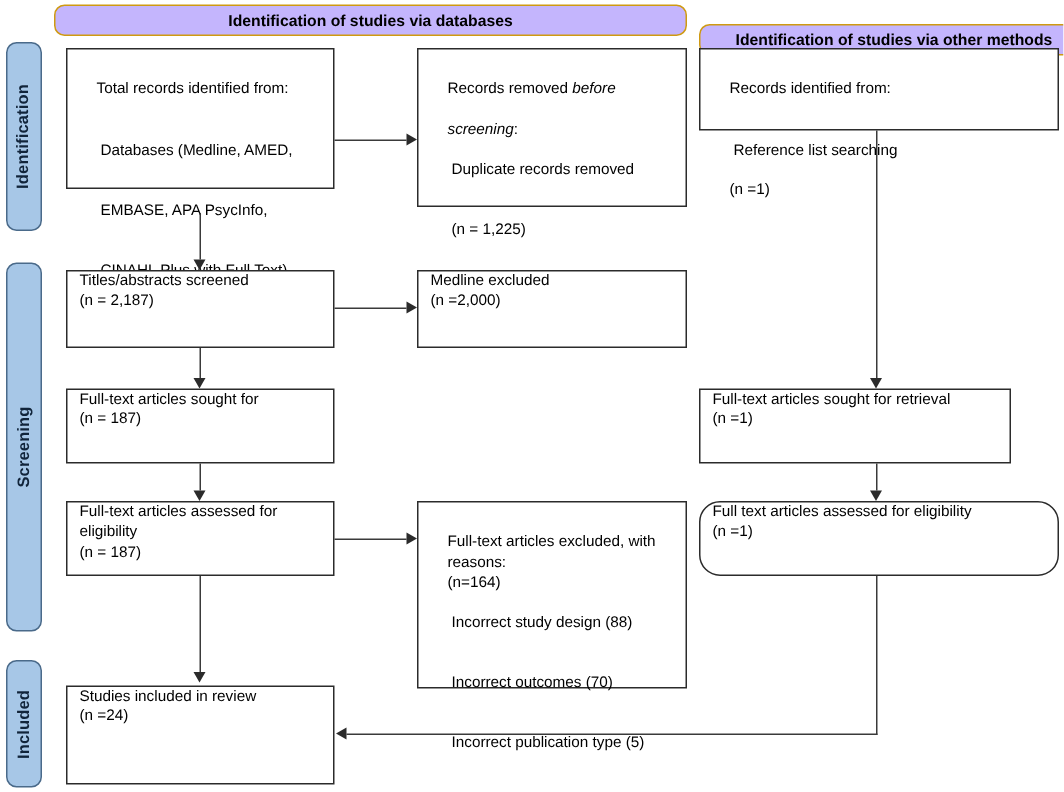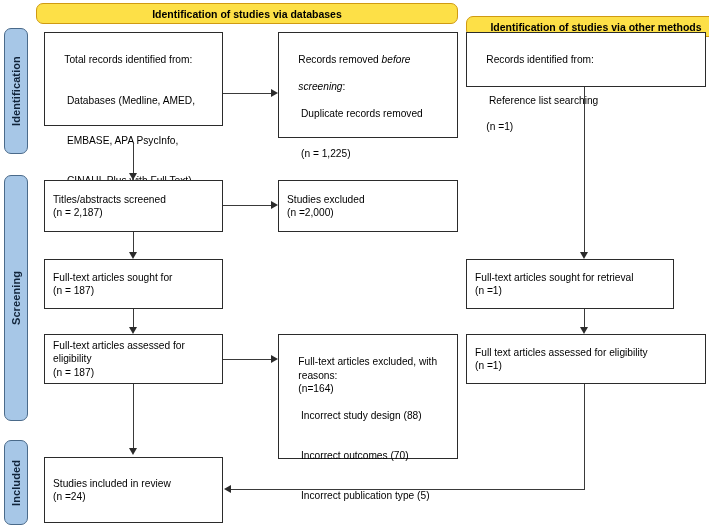--- a/index.html
+++ b/index.html
@@ -32,21 +32,21 @@
     white-space: nowrap;
     font-size: 11px;
     font-weight: bold;
     color: #11243a;
     letter-spacing: .1px;
   }
 
   
   .banner {
     position: absolute;
-    background: #fde047;
+    background: #c4b5fd;
     border: 1.3px solid #cf9a12;
     border-radius: 7px;
     box-sizing: border-box;
     display: flex;
     align-items: center;
     justify-content: center;
     color: #000000;
     font-size: 10.5px;
     font-weight: bold;
     text-align: center;
@@ -58,21 +58,21 @@
     position: absolute;
     background: #ffffff;
     border: 1.4px solid #2b2b2b;
     box-sizing: border-box;
     padding: 7px 8px 6px 8px;
     font-size: 10.2px;
     line-height: 13.4px;
     color: #000000;
     white-space: pre-wrap;
   }
-  .node.mid { display: flex; flex-direction: column; justify-content: center; padding-top: 0; padding-bottom: 0;}
+  .node.mid { display: flex; flex-direction: column; justify-content: flex-start; padding-top: 0; padding-bottom: 0;}
   .node .ital { font-style: italic; }
   .node .indent { display: block; padding-left: 14px; }
 
   
   .ln {
     position: absolute;
     background: #3a3a3a;
   }
   .ln.h { height: 1.3px; }
   .ln.v { width: 1.3px; }
@@ -138,41 +138,41 @@
     <span class="indent">Reference list searching</span>
     <span>(n =1)</span>
   </div>
 
   <div class="node mid" style="left:44px; top:180px; width:179px; height:52px;">
     <span>Titles/abstracts screened</span>
     <span>(n = 2,187)</span>
   </div>
 
   <div class="node mid" style="left:278px; top:180px; width:180px; height:52px;">
-    <span>Studies excluded</span>
+    <span>Medline excluded</span>
     <span>(n =2,000)</span>
   </div>
 
   <div class="node mid" style="left:44px; top:259px; width:179px; height:50px;">
     <span>Full-text articles sought for</span>
     <span>(n = 187)</span>
   </div>
 
   <div class="node mid" style="left:466px; top:259px; width:208px; height:50px;">
     <span>Full-text articles sought for retrieval</span>
     <span>(n =1)</span>
   </div>
 
   <div class="node mid" style="left:44px; top:334px; width:179px; height:50px;">
     <span>Full-text articles assessed for</span>
     <span>eligibility</span>
     <span>(n = 187)</span>
   </div>
 
-  <div class="node mid" style="left:466px; top:334px; width:240px; height:50px;">
+  <div class="node mid" style="left:466px; top:334px; width:240px; height:50px;border-radius:14px;">
     <span>Full text articles assessed for eligibility</span>
     <span>(n =1)</span>
   </div>
 
   <div class="node" style="left:278px; top:334px; width:180px; height:125px;">
     <span>Full-text articles excluded, with</span>
     <span>reasons:</span>
     <span>(n=164)</span>
     <span class="indent">Incorrect study design (88)</span>
     <span class="indent">Incorrect outcomes (70)</span>

